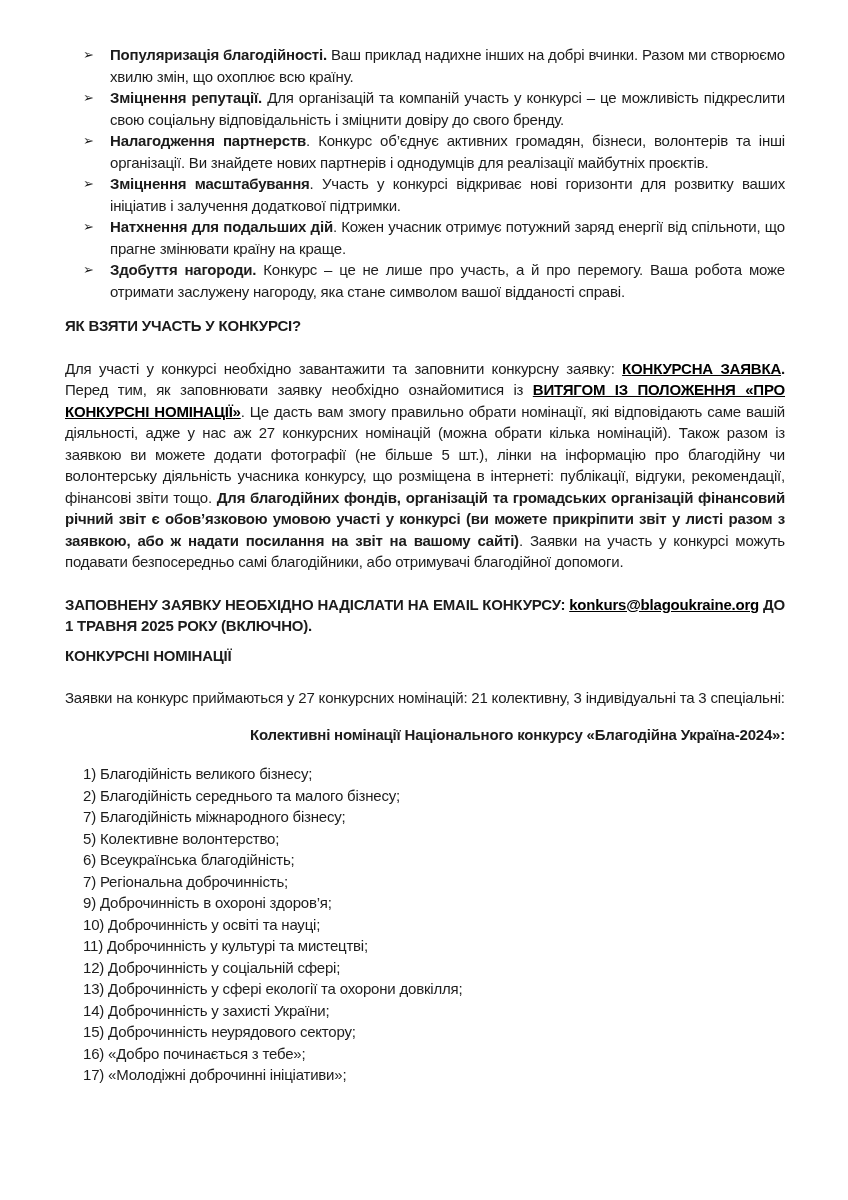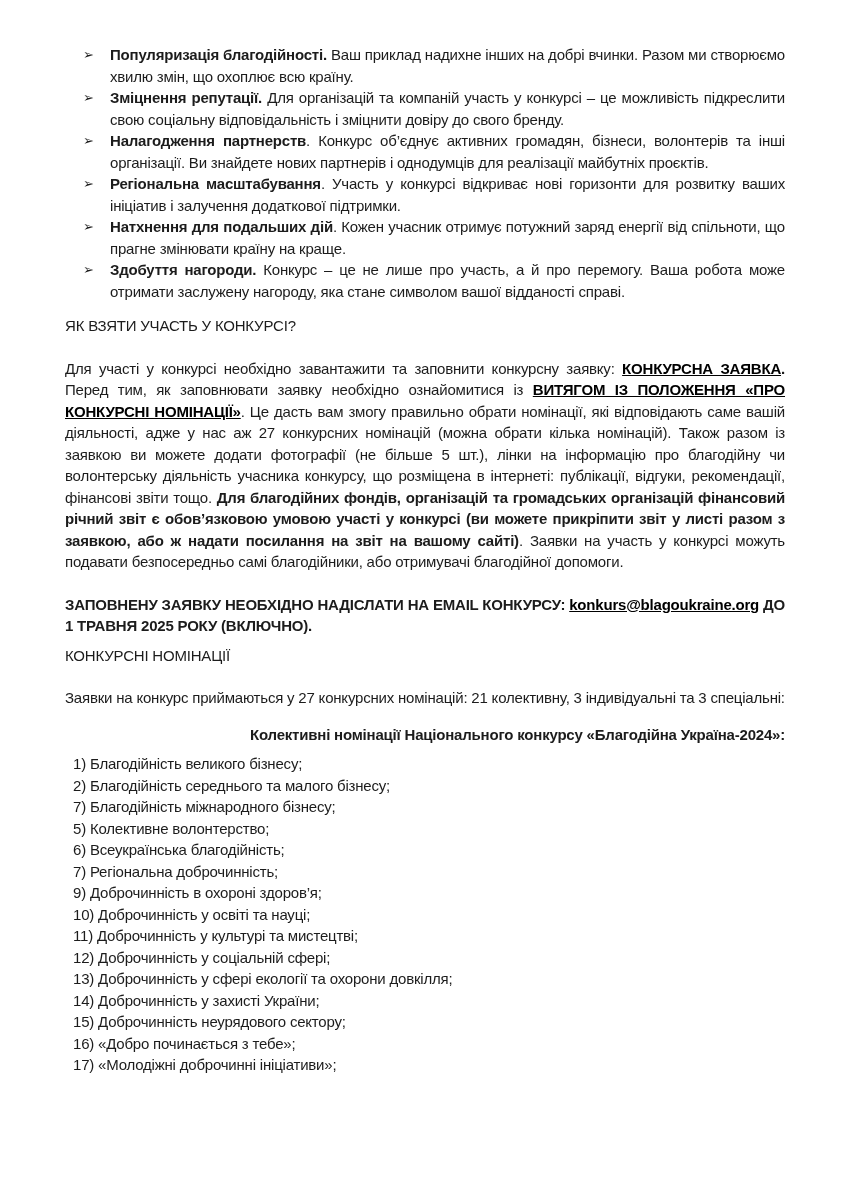--- a/index.html
+++ b/index.html
@@ -23,46 +23,46 @@
   .benefit{
     position:relative;
     padding-left:45px;
     text-align:justify;
   }
   .benefit .marker{
     position:absolute;left:18px;top:0;
     font-size:13px;
   }
   .h1{
-    font-weight:normal;
+    font-weight:bold;
     margin:13px 0 0 0;
     text-align:left;
   }
   .para{
     margin:21px 0 0 0;
     text-align:justify;
   }
   .collective-heading{
     font-weight:bold;
     margin:15px 0 0 0;
     text-align:right;
   }
-  .nomlist{margin:8px;padding:0;}
+  .nomlist{margin:18px;padding:0;}
   .nom{text-align:left;}
 </style>
 </head>
 <body>
 
 <div class="page">
 
   <ul class="benefits">
       <li class="benefit"><span class="marker">➢</span><span class="b">Популяризація благодійності.</span><span> Ваш приклад надихне інших на добрі вчинки. Разом ми створюємо хвилю змін, що охоплює всю країну.</span></li>
       <li class="benefit"><span class="marker">➢</span><span class="b">Зміцнення репутації.</span><span> Для організацій та компаній участь у конкурсі – це можливість підкреслити свою соціальну відповідальність і зміцнити довіру до свого бренду.</span></li>
       <li class="benefit"><span class="marker">➢</span><span class="b">Налагодження партнерств</span><span>. Конкурс об’єднує активних громадян, бізнеси, волонтерів та інші організації. Ви знайдете нових партнерів і однодумців для реалізації майбутніх проєктів.</span></li>
-      <li class="benefit"><span class="marker">➢</span><span class="b">Регіональна масштабування</span><span>. Участь у конкурсі відкриває нові горизонти для розвитку ваших ініціатив і залучення додаткової підтримки.</span></li>
+      <li class="benefit"><span class="marker">➢</span><span class="b">Зміцнення масштабування</span><span>. Участь у конкурсі відкриває нові горизонти для розвитку ваших ініціатив і залучення додаткової підтримки.</span></li>
       <li class="benefit"><span class="marker">➢</span><span class="b">Натхнення для подальших дій</span><span>. Кожен учасник отримує потужний заряд енергії від спільноти, що прагне змінювати країну на краще.</span></li>
       <li class="benefit"><span class="marker">➢</span><span class="b">Здобуття нагороди.</span><span> Конкурс – це не лише про участь, а й про перемогу. Ваша робота може отримати заслужену нагороду, яка стане символом вашої відданості справі.</span></li>
     </ul>
 
   <div class="h1">ЯК ВЗЯТИ УЧАСТЬ У КОНКУРСІ?</div>
 
   <p class="para"><span>Для участі у конкурсі необхідно завантажити та заповнити конкурсну заявку: </span><a class="lnk" href="#">КОНКУРСНА ЗАЯВКА</a><span class="b">.</span><span> Перед тим, як заповнювати заявку необхідно ознайомитися із </span><a class="lnk" href="#">ВИТЯГОМ ІЗ ПОЛОЖЕННЯ «ПРО КОНКУРСНІ НОМІНАЦІЇ»</a><span>. Це дасть вам змогу правильно обрати номінації, які відповідають саме вашій діяльності, адже у нас аж 27 конкурсних номінацій (можна обрати кілька номінацій). Також разом із заявкою ви можете додати фотографії (не більше 5 шт.), лінки на інформацію про благодійну чи волонтерську діяльність учасника конкурсу, що розміщена в інтернеті: публікації, відгуки, рекомендації, фінансові звіти тощо. </span><span class="b">Для благодійних фондів, організацій та громадських організацій фінансовий річний звіт є обов’язковою умовою участі у конкурсі (ви можете прикріпити звіт у листі разом з заявкою, або ж надати посилання на звіт на вашому сайті)</span><span>. Заявки на участь у конкурсі можуть подавати безпосередньо самі благодійники, або отримувачі благодійної допомоги.</span></p>
 
   <p class="para"><span class="b">ЗАПОВНЕНУ ЗАЯВКУ НЕОБХІДНО НАДІСЛАТИ НА EMAIL КОНКУРСУ: </span><a class="lnk" href="#">konkurs@blagoukraine.org</a><span class="b"> ДО 1 ТРАВНЯ 2025 РОКУ (ВКЛЮЧНО).</span></p>
 

